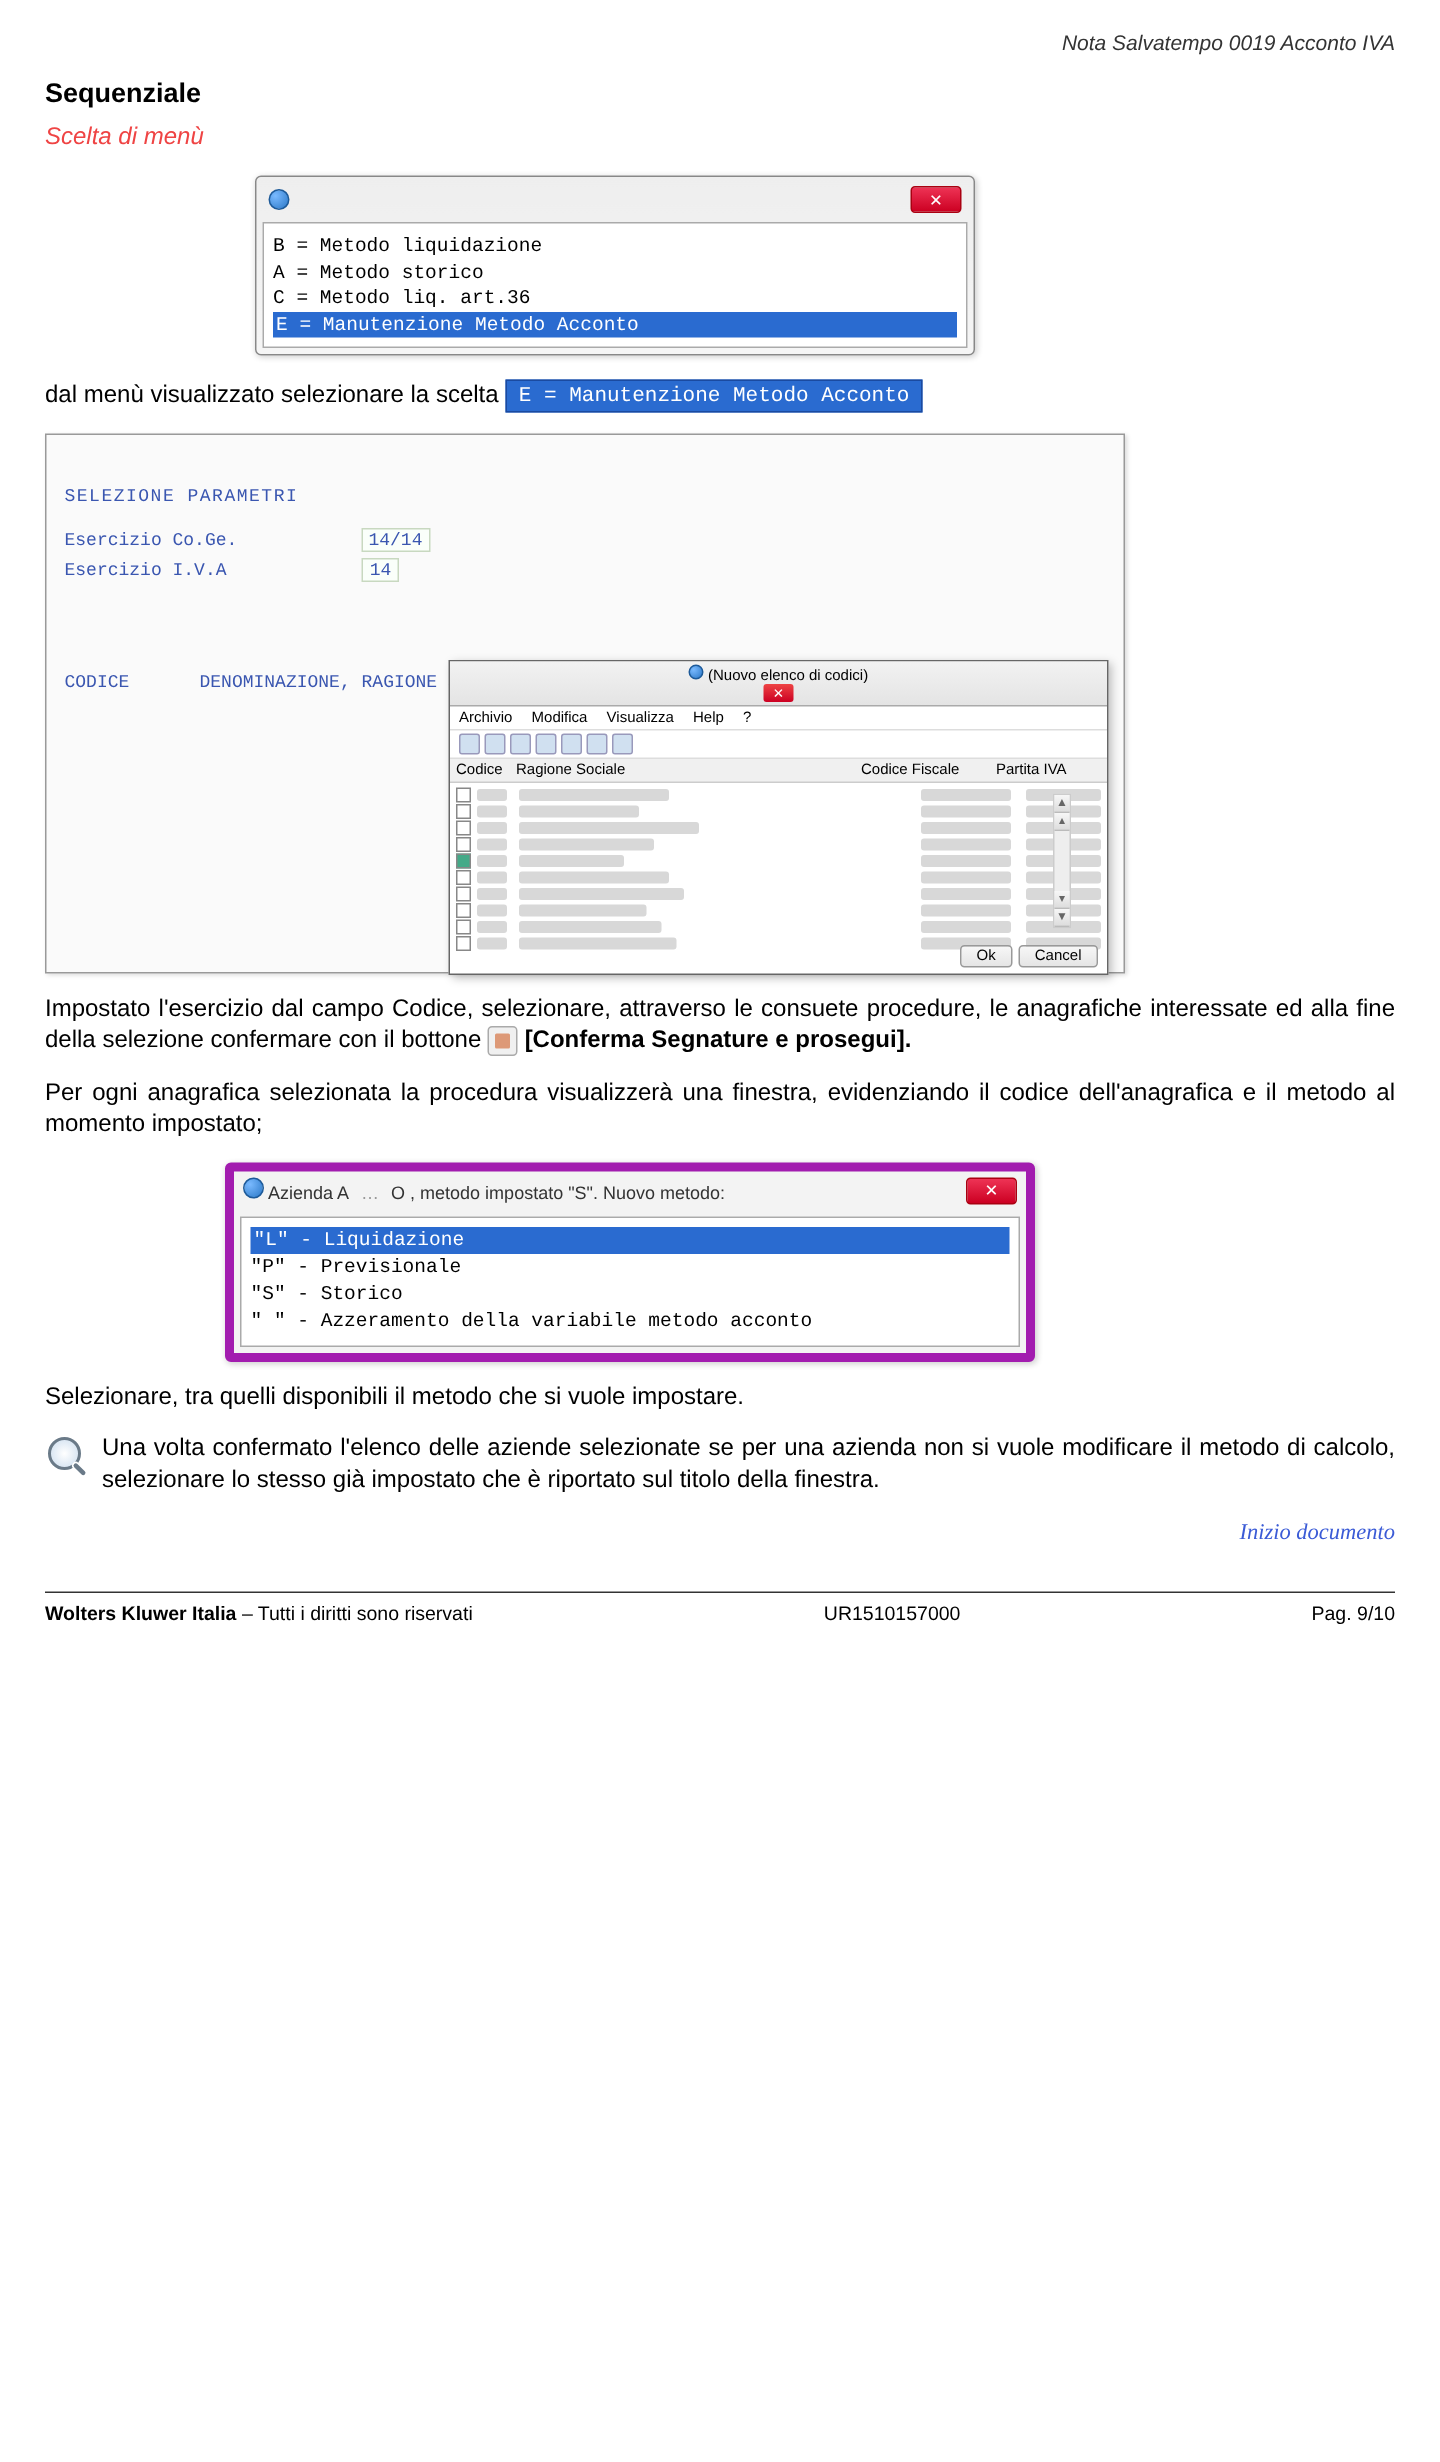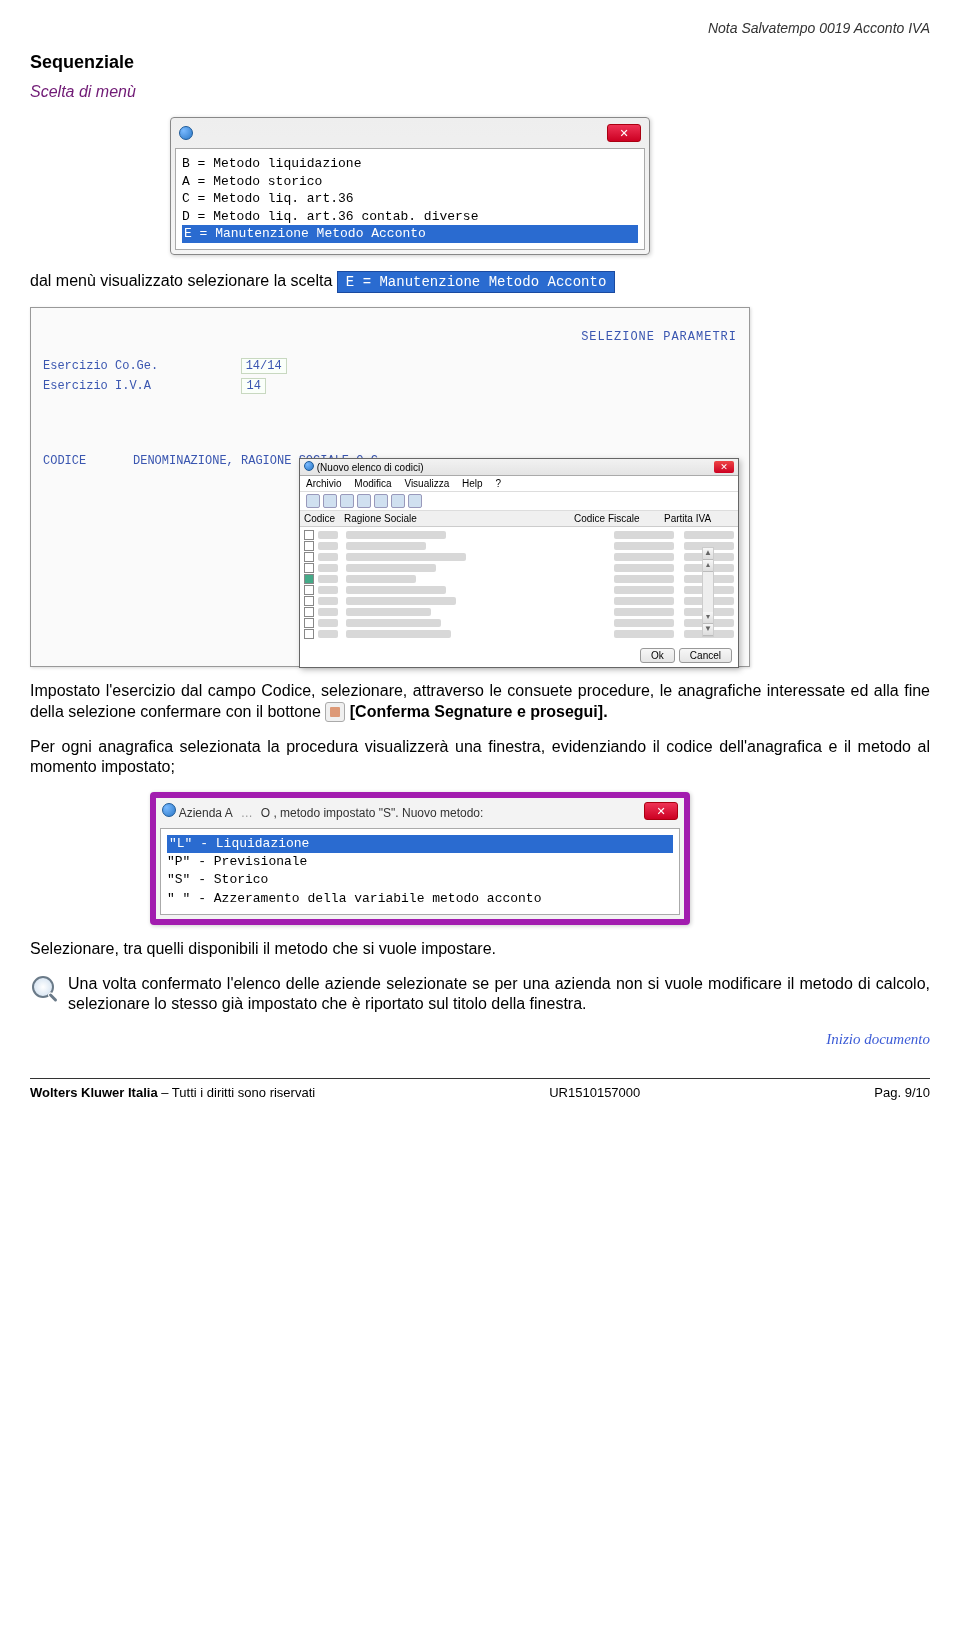--- a/index.html
+++ b/index.html
@@ -7,21 +7,21 @@
     font-family: Verdana, Arial, sans-serif;
     font-size: 14px;
     background: #fff;
     width: 960px;
     margin: 0 auto;
     padding: 20px 30px;
     color: #000;
   }
   .header-note { text-align: right; font-style: italic; font-size: 14px; color: #333; margin-bottom: 16px; }
   h2.seq-title { font-size: 18px; font-weight: bold; margin-bottom: 8px; }
-  .menu-label { font-style: italic; color: #701a75; font-size: 16px; }
+  .menu-label { font-style: italic; color: #ef4444; font-size: 16px; }
   .percorso-row { display: flex; align-items: flex-start; }
   .percorso-left { width: 155px; padding-top: 2px; }
   .percorso-table { flex: 1; border: 1px solid #94c47d; background: #fff; }
   .percorso-header { background: #8bc65d; color: #354f1e; text-align: center; font-size: 16px; padding: 4px; font-family: 'Times New Roman', serif; }
   .percorso-body { padding: 6px 10px; font-family: Tahoma, sans-serif; font-size: 16px; line-height: 1.4; }
   .percorso-body div { margin-bottom: 2px; }
   
   .dialog-frame { border: 1px solid #888; background: linear-gradient(#eee, #f5f5f5); margin: 16px 0 16px 140px; width: 480px; padding: 2px; border-radius: 4px; box-shadow: 1px 1px 4px rgba(0,0,0,0.2); }
   .dialog-titlebar { display: flex; justify-content: space-between; align-items: center; padding: 4px 6px; }
   .orb { display:inline-block; width:14px; height:14px; background: radial-gradient(circle at 30% 30%, #7abaff, #2b78c7); border-radius:50%; border:1px solid #1d5a99; }
@@ -30,25 +30,25 @@
   .opt-row { white-space: pre; }
   .opt-sel { background:#2a6bd0; color:#fff; padding: 0 2px; display:inline-block; width:100%; }
   
   .para { font-family: Tahoma, Arial, sans-serif; font-size: 16px; margin: 14px 0; text-align: justify; line-height: 1.3; }
   
   .sel-chip { display:inline-block; background:#2a6bd0; color:#fff; font-family:'Courier New',monospace; font-size:14px; padding:1px 8px; border:1px solid #1a4aa0; vertical-align: middle; }
   
   .gray-dialog { border:1px solid #999; background:#fafafa; margin: 12px 0; width: 720px; position:relative; box-shadow: 1px 1px 3px rgba(0,0,0,0.15); }
   .gray-titlebar { background: linear-gradient(#f7f7f7,#e9e9e9); padding: 4px 8px; font-family:'Courier New',monospace; font-size:12px; color:#3a56b0; border-bottom:1px solid #ccc; }
   .gray-body { padding: 10px 12px; font-family:'Courier New',monospace; font-size:12px; color:#3a56b0; }
-  .param-title { text-align:right; margin: 12px 0 14px; letter-spacing:1px; }
+  .param-title { text-align:left; margin: 24px 0 14px; letter-spacing:1px; }
   .param-row { margin: 4px 0; }
   .param-val { display:inline-block; border:1px solid #c8d8c0; padding:0 4px; background:#fafffa; color:#3a56b0; margin-left:8px; }
   .inner-dialog { position:absolute; right:10px; top:150px; width:440px; height:210px; border:1px solid #666; background:#fff; box-shadow:2px 2px 6px rgba(0,0,0,0.25); }
-  .inner-tb { display:flex; justify-content:space-between; align-items:center; padding:2px 4px; font-size:10px; background:linear-gradient(#f2f2f2,#e4e4e4); border-bottom:1px solid #aaa; }
+  .inner-tb { display:flex; justify-content:space-between; align-items:center; padding:2px 4px; font-size:10px; background:linear-gradient(#f2f2f2,#e4e4e4); border-bottom:1px solid #aaa;flex-direction:column; }
   .inner-tb .orb { width:10px; height:10px; }
   .inner-close { background:linear-gradient(#e44,#c02); color:#fff; width:20px; height:12px; font-size:9px; border-radius:2px; display:flex; align-items:center; justify-content:center; }
   .inner-menu { font-size:10px; padding:2px 6px; border-bottom:1px solid #ddd; }
   .inner-menu span { margin-right:10px; }
   .inner-tools { display:flex; gap:3px; padding:2px 6px; border-bottom:1px solid #ddd; }
   .tico { width:14px; height:14px; background:#d0e0f0; border:1px solid #99b; border-radius:2px; }
   .inner-cols { display:flex; font-size:10px; background:#f0f0f0; padding:2px 4px; border-bottom:1px solid #ccc; }
   .inner-cols div:nth-child(1){flex:0 0 40px;} .inner-cols div:nth-child(2){flex:1;} .inner-cols div:nth-child(3){flex:0 0 90px;} .inner-cols div:nth-child(4){flex:0 0 70px;}
   .inner-rows { height:130px; overflow:hidden; padding:2px 4px; }
   .inner-row { display:flex; align-items:center; font-size:9px; margin:1px 0; }
@@ -97,21 +97,20 @@
 
 <div class="dialog-frame">
   <div class="dialog-titlebar">
     <span class="orb"></span>
     <span class="close-btn">✕</span>
   </div>
   <div class="dialog-inner">
     <div class="opt-row">B = Metodo liquidazione</div>
     <div class="opt-row">A = Metodo storico</div>
     <div class="opt-row">C = Metodo liq. art.36</div>
-    <div class="opt-row">D = Metodo liq. art.36 contab. diverse</div>
     <div class="opt-row"><span class="opt-sel">E = Manutenzione Metodo Acconto</span></div>
   </div>
 </div>
 
 <p class="para">
   <span>dal menù visualizzato selezionare la scelta</span>
   <span class="sel-chip">E  =  Manutenzione Metodo Acconto</span>
 </p>
 
 <div class="gray-dialog" style="height:360px;">

